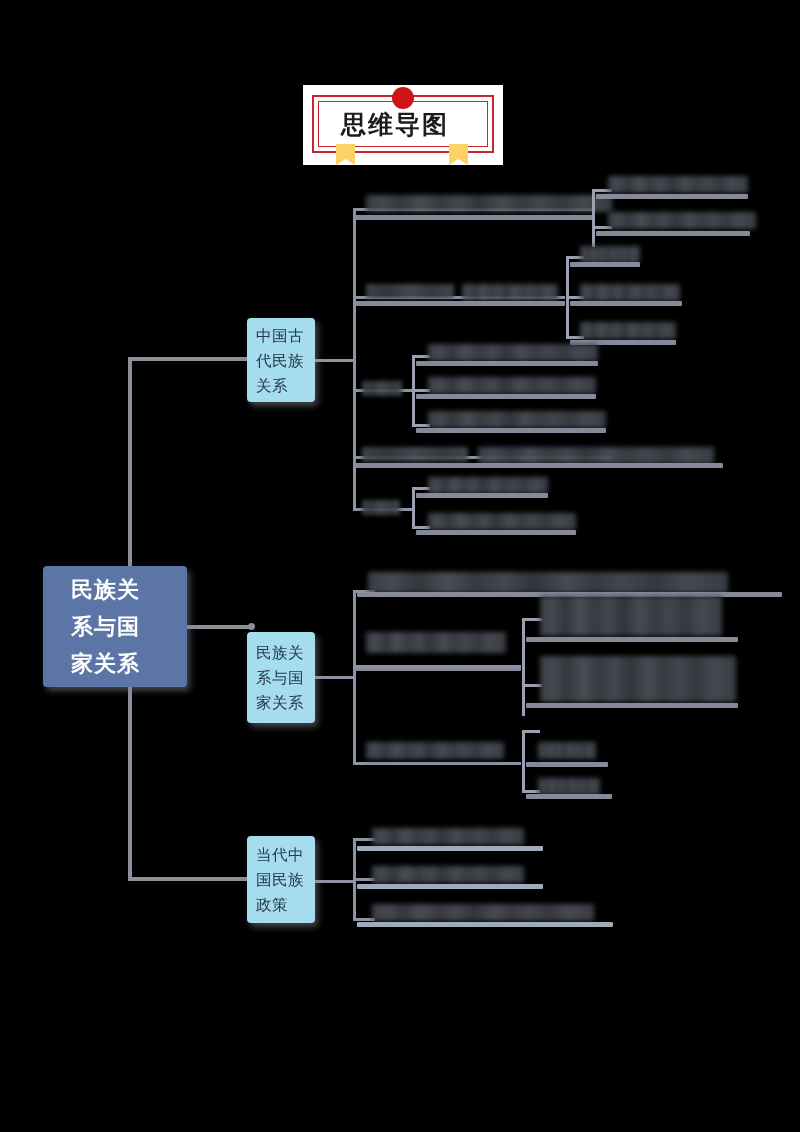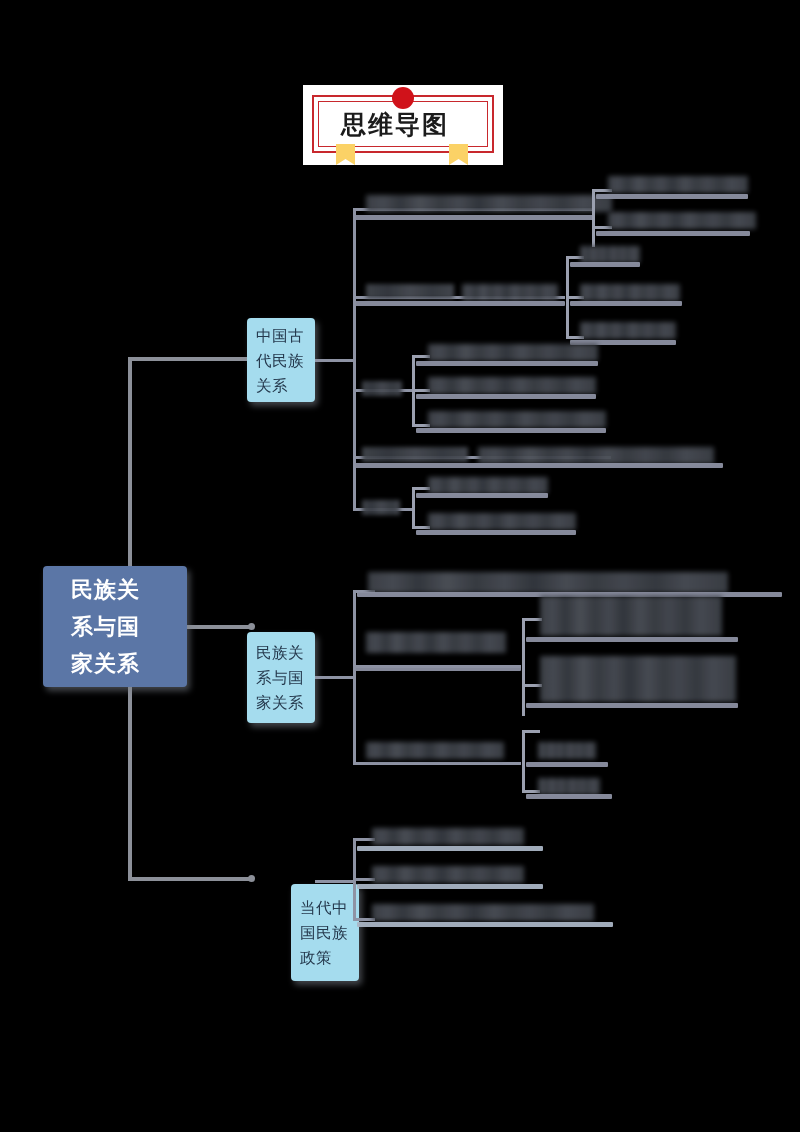--- a/index.html
+++ b/index.html
@@ -100,21 +100,21 @@
     color: #25394d;
     font-size: 15.5px;
     line-height: 25px;
     letter-spacing: 0.5px;
     text-align: left;
     width: 50px;
     word-break: break-all;
   }
   #branch-1 { left: 247px; top: 318px;  height: 84px; }
   #branch-2 { left: 247px; top: 632px;  height: 91px; }
-  #branch-3 { left: 247px; top: 884px;  height: 97px; margin-left: 44px; }
+  #branch-3 { left: 247px; top: 836px;  height: 87px; }
 
   
   .line { position: absolute; background: #8c9099; }
   .line.v { width: 4px; }
   .line.h { height: 4px; }
   .line.sub { background: #8e93a4; }
   .line.sub.v { width: 3px; }
   .line.sub.h { height: 3px; }
   .line.sub2 { background: #9ba0b0; }
   .line.sub2.v { width: 3px; }

